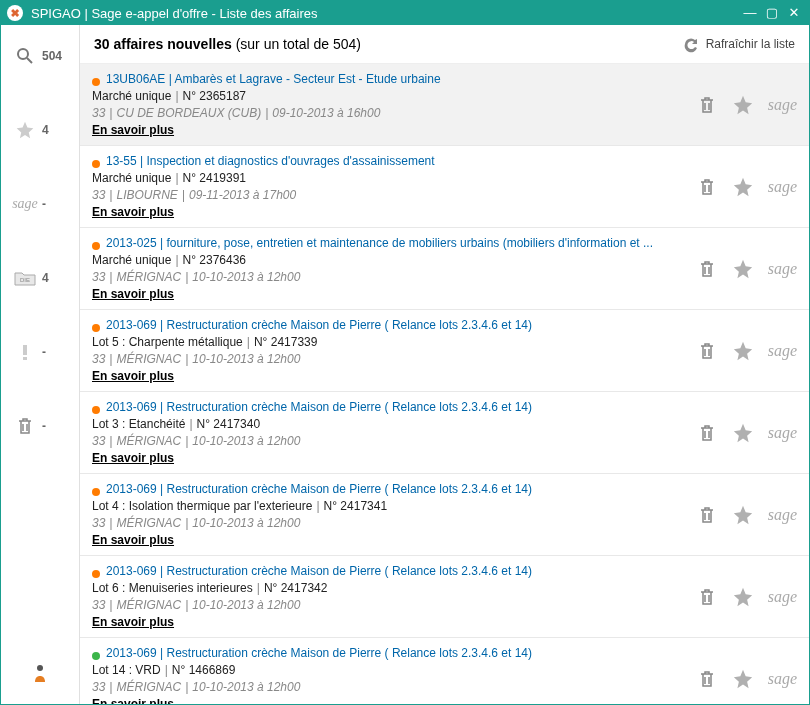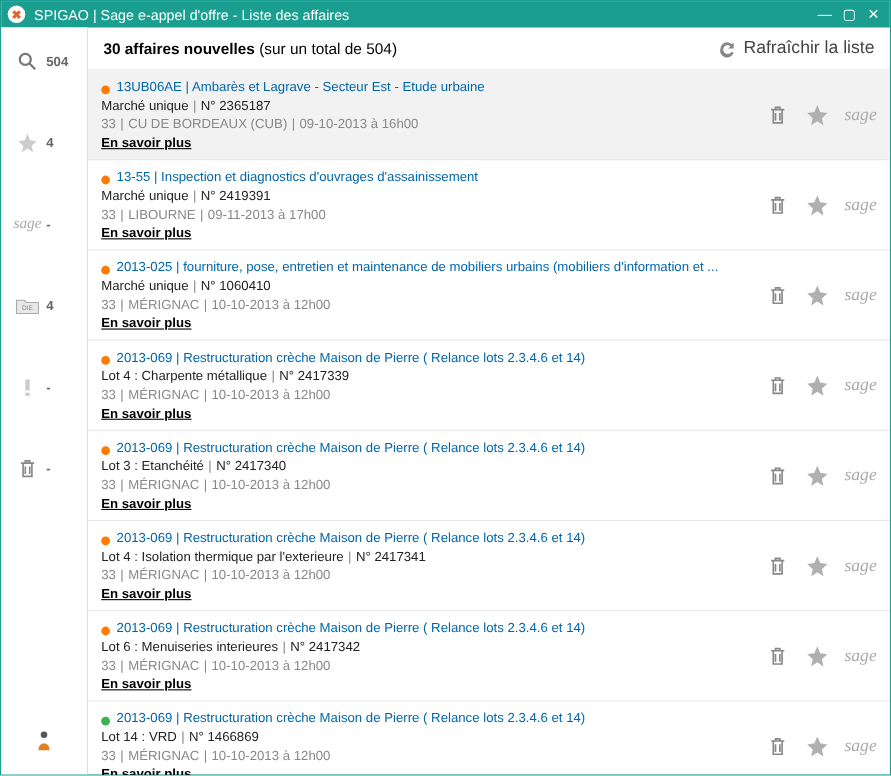--- a/index.html
+++ b/index.html
@@ -13,33 +13,33 @@
 .sidebar .sb-item { display: flex; align-items: center; justify-content: center; width: 100%; padding: 8px 0; gap: 6px; color: #888; }
 .sidebar .sb-icon { width: 22px; height: 22px; display: flex; align-items: center; justify-content: center; }
 .sidebar .sb-count { font-size: 12px; font-weight: bold; color: #666; width: 24px; text-align: left; }
 .sidebar .sage-text { font-family: serif; font-style: italic; color: #aaa; font-size: 14px; }
 .sidebar .sb-bottom { margin-top: auto; margin-bottom: 12px; }
 .content { flex: 1; display: flex; flex-direction: column; overflow: hidden; }
 .header-row { display: flex; align-items: center; padding: 10px 14px; border-bottom: 1px solid #eee; }
 .header-row .h-title { font-size: 14px; }
 .header-row .h-title b { font-weight: bold; }
 .header-row .spacer { flex: 1; }
-.header-row .refresh { display: flex; align-items: center; gap: 6px; cursor: pointer; color: #444; font-size: 16px; }
+.header-row .refresh { display: flex; align-items: center; gap: 6px; cursor: pointer; color: #444; font-size: 12px; }
 .list { flex: 1; overflow-y: auto; }
 .item { border-bottom: 1px solid #e8e8e8; padding: 8px 12px 8px 12px; display: flex; }
 .item.sel { background: #f2f2f2; }
 .item .body { flex: 1; }
 .item .title-line { color: #0066aa; font-size: 12px; margin-bottom: 3px; display: flex; align-items: flex-end; gap: 6px; }
 .item .bullet { width: 8px; height: 8px; border-radius: 50%; display: inline-block; }
 .bullet.orange { background: #ff7b00; }
 .bullet.green { background: #3bb54a; }
 .item .meta { color: #222; font-size: 12px; margin-bottom: 3px; }
 .item .meta .sep { color: #888; margin: 0 4px; }
 .item .meta .num { }
-.item .line3 { color: #888; font-size: 12px; margin-bottom: 3px; }
+.item .line3 { color: #888; font-size: 12px; margin-bottom: 3px; font-style: italic; }
 .item .line3 .sep { margin: 0 4px; }
 .item .more { color: #000000; font-weight: bold; text-decoration: underline; font-size: 12px; cursor: pointer; }
 .item .actions { display: flex; align-items: center; gap: 14px; padding-left: 10px; }
 .item .act { width: 22px; height: 22px; display: flex; align-items: center; justify-content: center; cursor: pointer; }
 .item .act.sage { font-family: serif; font-style: italic; color: #aaa; font-size: 16px; width: auto; }
 svg { display: block; }
 .star-fill { fill: #b0b0b0; }
 .trash-stroke { stroke: #888; fill: none; stroke-width: 1.5; }
 </style>
 </head>
@@ -165,40 +165,40 @@
                 <path class="star-fill" d="M12 2l2.9 6.9L22 10l-5.5 5 1.6 7L12 18l-6.1 4 1.6-7L2 10l7.1-1.1z"></path>
               </svg>
             </span>
             <span class="act sage">sage</span>
           </div>
         </div>
         <div class="item">
           <div class="body"><div class="title-line">
               <span class="bullet orange"></span>
               <span>2013-025 | fourniture, pose, entretien et maintenance de mobiliers urbains (mobiliers d'information et ...</span>
-            </div><div class="meta"><span>Marché unique</span><span class="sep">|</span>N° <span class="num">1060410</span></div><div class="line3"><span>33</span><span class="sep">|</span><span>MÉRIGNAC</span><span class="sep">|</span><span>10-10-2013 à 12h00</span></div><a class="more">En savoir plus</a></div>
-          <div class="actions">
-            <span class="act">
-              <svg width="18" height="20" viewBox="0 0 18 20">
-                <path class="trash-stroke" d="M3 5h12M5 5v12h8V5M7 5V3h4v2M7 8v7M11 8v7"></path>
-              </svg>
-            </span>
-            <span class="act">
-              <svg width="22" height="22" viewBox="0 0 24 24">
-                <path class="star-fill" d="M12 2l2.9 6.9L22 10l-5.5 5 1.6 7L12 18l-6.1 4 1.6-7L2 10l7.1-1.1z"></path>
-              </svg>
-            </span>
-            <span class="act sage">sage</span>
-          </div>
-        </div>
-        <div class="item">
-          <div class="body"><div class="title-line">
-              <span class="bullet orange"></span>
-              <span>2013-069 | Restructuration crèche Maison de Pierre ( Relance lots 2.3.4.6 et 14)</span>
-            </div><div class="meta"><span>Lot 4 : Charpente métallique</span><span class="sep">|</span>N° <span class="num">2417339</span></div><div class="line3"><span>33</span><span class="sep">|</span><span>MÉRIGNAC</span><span class="sep">|</span><span>10-10-2013 à 12h00</span></div><a class="more">En savoir plus</a></div>
+            </div><div class="meta"><span>Marché unique</span><span class="sep">|</span>N° <span class="num">2376436</span></div><div class="line3"><span>33</span><span class="sep">|</span><span>MÉRIGNAC</span><span class="sep">|</span><span>10-10-2013 à 12h00</span></div><a class="more">En savoir plus</a></div>
+          <div class="actions">
+            <span class="act">
+              <svg width="18" height="20" viewBox="0 0 18 20">
+                <path class="trash-stroke" d="M3 5h12M5 5v12h8V5M7 5V3h4v2M7 8v7M11 8v7"></path>
+              </svg>
+            </span>
+            <span class="act">
+              <svg width="22" height="22" viewBox="0 0 24 24">
+                <path class="star-fill" d="M12 2l2.9 6.9L22 10l-5.5 5 1.6 7L12 18l-6.1 4 1.6-7L2 10l7.1-1.1z"></path>
+              </svg>
+            </span>
+            <span class="act sage">sage</span>
+          </div>
+        </div>
+        <div class="item">
+          <div class="body"><div class="title-line">
+              <span class="bullet orange"></span>
+              <span>2013-069 | Restructuration crèche Maison de Pierre ( Relance lots 2.3.4.6 et 14)</span>
+            </div><div class="meta"><span>Lot 5 : Charpente métallique</span><span class="sep">|</span>N° <span class="num">2417339</span></div><div class="line3"><span>33</span><span class="sep">|</span><span>MÉRIGNAC</span><span class="sep">|</span><span>10-10-2013 à 12h00</span></div><a class="more">En savoir plus</a></div>
           <div class="actions">
             <span class="act">
               <svg width="18" height="20" viewBox="0 0 18 20">
                 <path class="trash-stroke" d="M3 5h12M5 5v12h8V5M7 5V3h4v2M7 8v7M11 8v7"></path>
               </svg>
             </span>
             <span class="act">
               <svg width="22" height="22" viewBox="0 0 24 24">
                 <path class="star-fill" d="M12 2l2.9 6.9L22 10l-5.5 5 1.6 7L12 18l-6.1 4 1.6-7L2 10l7.1-1.1z"></path>
               </svg>

